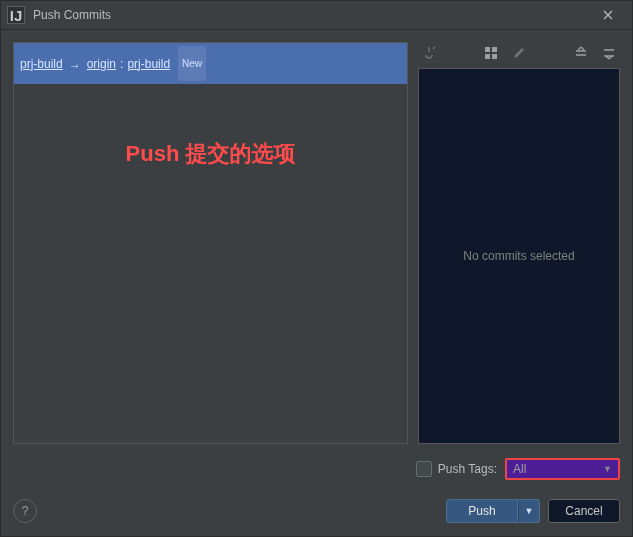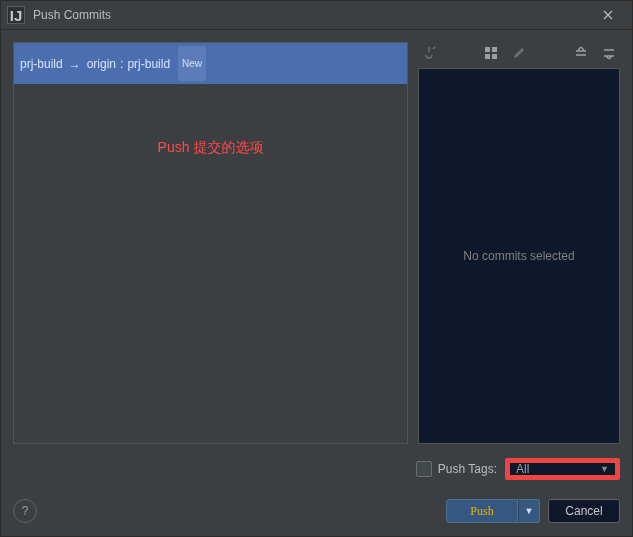--- a/index.html
+++ b/index.html
@@ -78,35 +78,35 @@
   }
   .branch-row {
     background: #4b6eaf;
     color: #e8e8e8;
     padding: 3px 6px;
     display: flex;
     align-items: center;
     gap: 4px;
     font-size: 12px;
   }
-  .branch-row .u { color: #d6e4ff; }
+  .branch-row .u { text-decoration: underline; color: #d6e4ff; }
   .branch-row .arrow { color: #d6e4ff; padding: 0 2px; }
   .branch-row .new-tag {
     font-size: 10px;
     color: #cfe0ff;
     background: rgba(255,255,255,0.1);
     padding: 12px 4px;
     border-radius: 2px;
     margin-left: 4px;
     text-align: center;
   }
   .annotation {
     color: #ff4b4b;
-    font-weight: normal;
-    font-size: 14px;
+    font-weight: bold;
+    font-size: 22px;
     margin-top: 55px;
     text-align: center;
   }
 
   .right-pane {
     flex: 1;
     display: flex;
     flex-direction: column;
     min-width: 0;
   }
@@ -154,22 +154,22 @@
   .checkbox {
     width: 14px;
     height: 14px;
     border: 1px solid #6a6e70;
     background: #43494a;
     border-radius: 2px;
   }
   .select {
     width: 115px;
     height: 22px;
-    border: 5px solid #ef4444;
-    background: #0f172a;
+    border: 2px solid #ef4444;
+    background: #4c1d95;
     color: #a0a0a0;
     display: flex;
     align-items: center;
     justify-content: space-between;
     padding: 0 6px;
     border-radius: 2px;
     box-sizing: border-box;
   }
   .select .chev { font-size: 9px; color: #888; }
 
@@ -203,22 +203,21 @@
     align-items: center;
     justify-content: center;
     padding: 0 14px;
     border-radius: 3px;
     font-size: 12px;
     box-sizing: border-box;
   }
   .btn-primary {
     background: #365880;
     border-color: #4c708c;
-    color: #eab308;
-    font-family: Liberation Serif, serif;
+    color: #e5e5e5;
   }
   .btn-split {
     display: flex;
     gap: 0;
   }
   .btn-split .btn { border-radius: 3px 0 0 3px; }
   .btn-split .drop {
     width: 22px;
     height: 24px;
     background: #365880;

